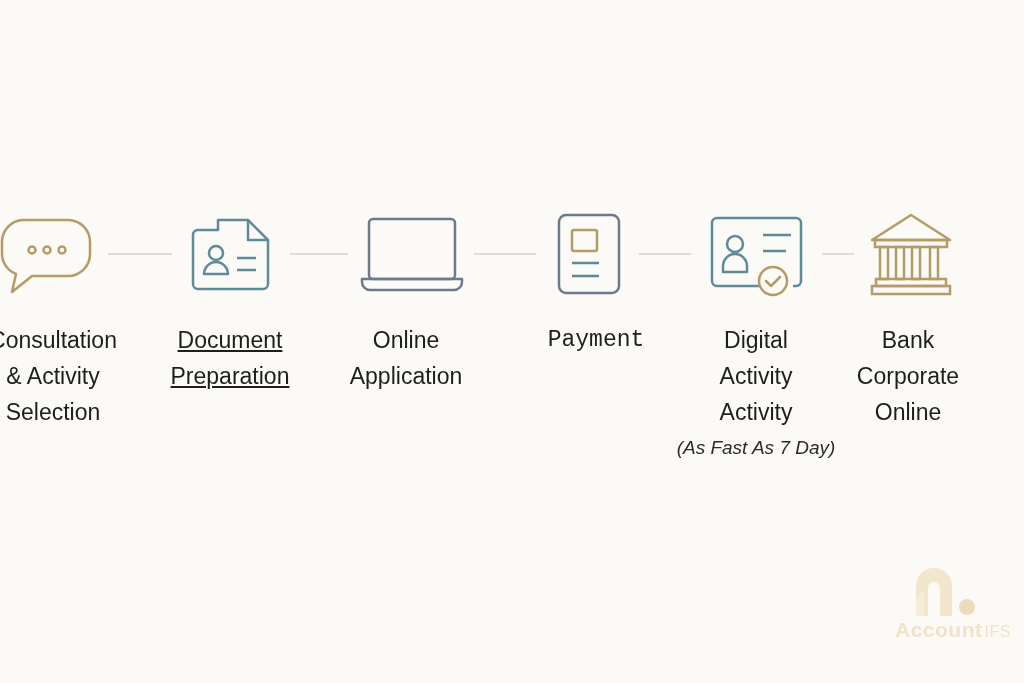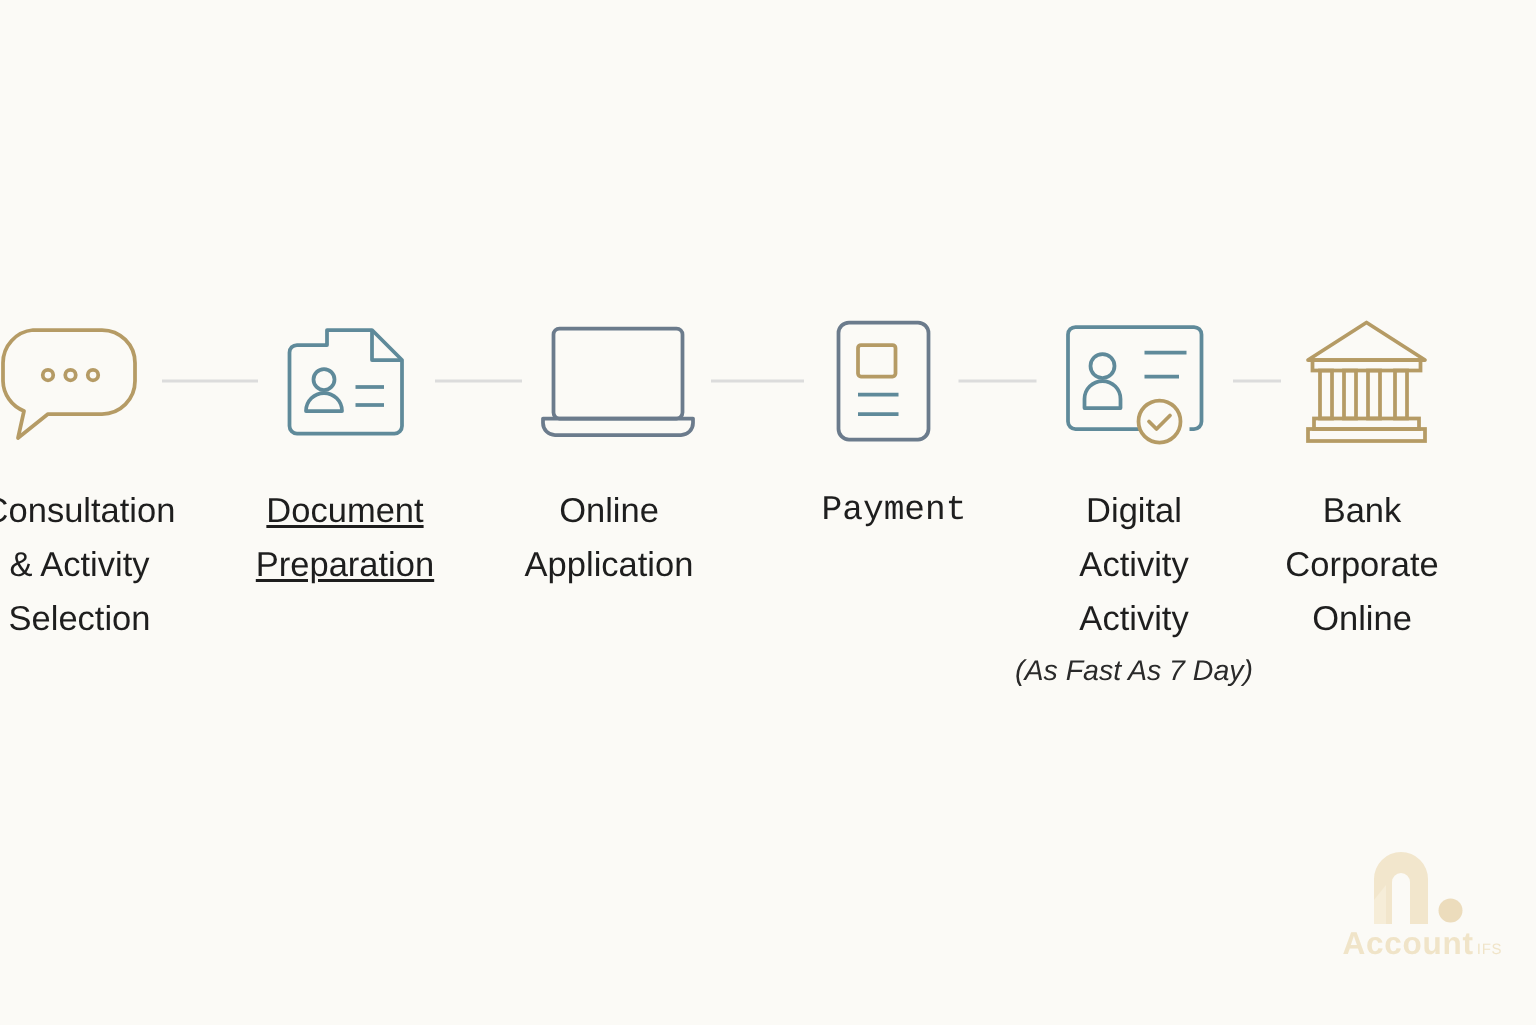--- a/index.html
+++ b/index.html
@@ -24,21 +24,21 @@
     }
     .label span { display: block; }
     .label .note {
       font-style: italic; font-size: 19px; color: #2a2a2a;
     }
     .logo { position: absolute; left: 890px; top: 560px; width: 120px; height: 90px; }
     .logo-text {
       position: absolute; left: 895px; top: 618px;
       font-size: 21px; font-weight: bold; color: #f0e4c8; letter-spacing: 0.5px;
     }
-    .logo-text small { font-size: 10px; font-weight: normal; margin-left: 2px; }
+    .logo-text small { font-size: 16px; font-weight: normal; margin-left: 2px; }
   </style>
 </head>
 <body>
 
 <div class="icon" style="left:2px; top:214px;">
   <svg width="90" height="80" viewBox="0 0 90 80">
     <path d="M20 6 H66 A22 22 0 0 1 88 28 V40 A22 22 0 0 1 66 62 H30 L10 78 L14 60 A22 22 0 0 1 0 40 V28 A22 22 0 0 1 20 6 Z" fill="none" stroke="#b59b65" stroke-width="2.5" stroke-linejoin="round"></path>
     <circle cx="30" cy="36" r="3.5" fill="none" stroke="#b59b65" stroke-width="2.5"></circle>
     <circle cx="45" cy="36" r="3.5" fill="none" stroke="#b59b65" stroke-width="2.5"></circle>
     <circle cx="60" cy="36" r="3.5" fill="none" stroke="#b59b65" stroke-width="2.5"></circle>

